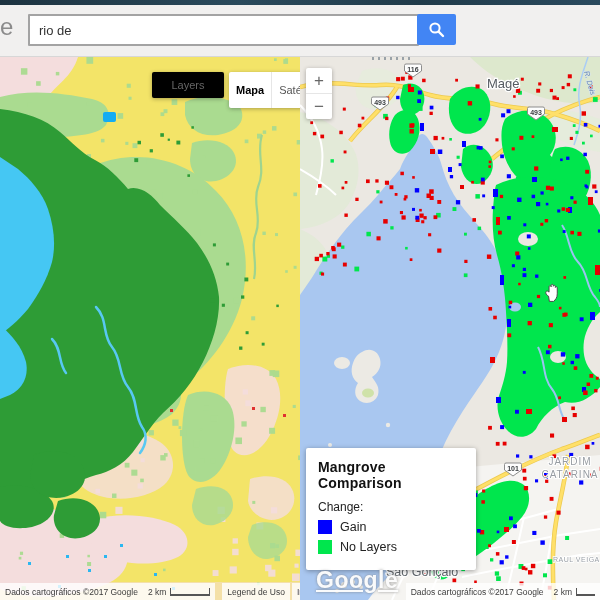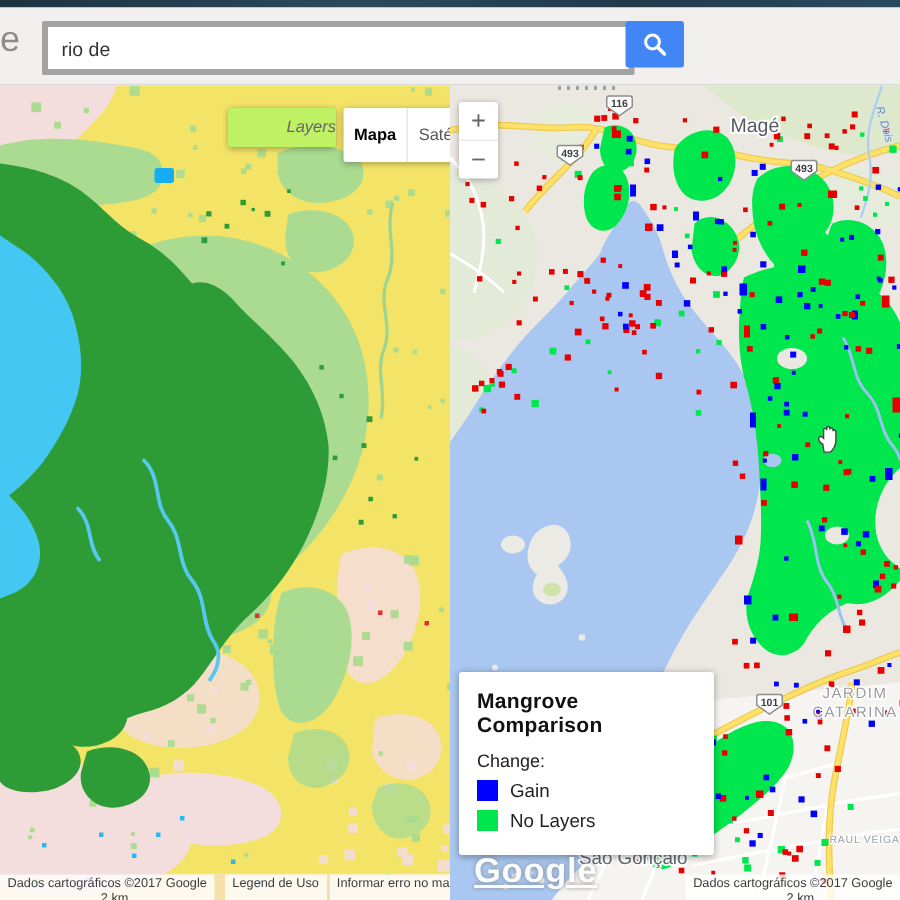--- a/index.html
+++ b/index.html
@@ -5,35 +5,35 @@
   html,body{margin:0;padding:0;}
   body{width:600px;height:600px;position:relative;overflow:hidden;
        font-family:"Liberation Sans","DejaVu Sans",sans-serif;background:#fff;}
   .abs{position:absolute;}
 
   
   #top-strip{left:0;top:0;width:600px;height:5px;
     background:linear-gradient(90deg,#1d3340,#2a4a5c 40%,#203b4a 70%,#2a4a5e);}
   #header{left:0;top:5px;width:600px;height:51px;background:#f1f0ef;border-bottom:1px solid #d7d7d7;}
   #logo-fragment{left:0;top:8px;font-size:24px;color:#8b8b8b;}
-  #search-input{left:28px;top:9px;width:378px;height:28px;border:4px solid #a3a3a3;border-radius:1px;
+  #search-input{left:28px;top:9px;width:378px;height:28px;border:2px solid #a3a3a3;border-radius:1px;
     background:#fff;font-size:13px;color:#333;padding:0 0 0 9px;outline:none;
     font-family:"Liberation Sans",sans-serif;}
   #search-button{left:417px;top:9px;width:39px;height:31px;background:#4285f4;border:none;border-radius:2px;
     display:flex;align-items:center;justify-content:center;cursor:pointer;}
 
   
   #maps{left:0;top:57px;width:600px;height:543px;}
   .map-pane{top:0;width:300px;height:543px;overflow:hidden;}
   #left-map{left:0;}
   #right-map{left:300px;}
 
   
-  .gm-btn{background:#bef264;box-shadow:0 1px 4px rgba(0,0,0,.3);border-radius:2px;
-    display:flex;align-items:center;justify-content:flex-end;font-size:11px;color:#565656;cursor:pointer;font-style:italic;}
+  .gm-btn{background:#000000;box-shadow:0 1px 4px rgba(0,0,0,.3);border-radius:2px;
+    display:flex;align-items:center;justify-content:center;font-size:11px;color:#565656;cursor:pointer;}
   #layers-button{left:152px;top:15px;width:72px;height:26px;color:#666;}
   #maptype-group{left:229px;top:15px;height:36px;display:flex;background:#fff;border-radius:2px;
     box-shadow:0 1px 4px rgba(0,0,0,.3);}
   .maptype-btn{padding:0 7px;display:flex;align-items:center;font-size:11px;cursor:pointer;}
   #maptype-map{font-weight:bold;color:#000;border-right:1px solid #e6e6e6;}
   #maptype-satellite{color:#565656;}
 
   
   #zoom-control{left:6px;top:11px;width:26px;height:51px;background:#fff;border-radius:2px;
     box-shadow:0 1px 4px rgba(0,0,0,.3);display:flex;flex-direction:column;}
@@ -56,21 +56,21 @@
 
   
   svg text{user-select:none;}
   .city-label{font-size:13px;fill:#555b61;stroke:#ffffff;stroke-width:2.5px;paint-order:stroke;}
   .hood-label{font-size:10px;letter-spacing:1px;fill:#979ca2;stroke:#fff;stroke-width:2px;paint-order:stroke;}
   .street-label{font-size:7px;letter-spacing:.5px;fill:#999fa5;stroke:#fff;stroke-width:1.5px;paint-order:stroke;}
   .river-label{font-size:7.5px;fill:#6e8cab;font-style:italic;stroke:#d7e4f5;stroke-width:1px;paint-order:stroke;}
 
   
   .attrib-row{bottom:0;display:flex;align-items:stretch;height:17px;font-size:8.5px;color:#3c3c3c;}
-  .attrib-box{background:rgba(255,255,255,.8);display:flex;align-items:center;padding:0 5px;white-space:nowrap;flex-direction:column;}
+  .attrib-box{background:rgba(255,255,255,.8);display:flex;align-items:center;padding:0 5px;white-space:nowrap;}
   .scale-bar{width:38px;height:6px;border-left:1px solid #555;border-right:1px solid #555;
     border-bottom:2px solid #555;margin-left:4px;}
   #google-logo{left:16px;bottom:6px;font-size:23px;font-weight:bold;letter-spacing:.5px;
     color:rgba(255,255,255,.95);text-shadow:0 0 3px rgba(120,120,120,.8);text-decoration:underline;}
 
   #hand-cursor{left:243px;top:226px;pointer-events:none;}
 </style>
 </head>
 <body>
 

